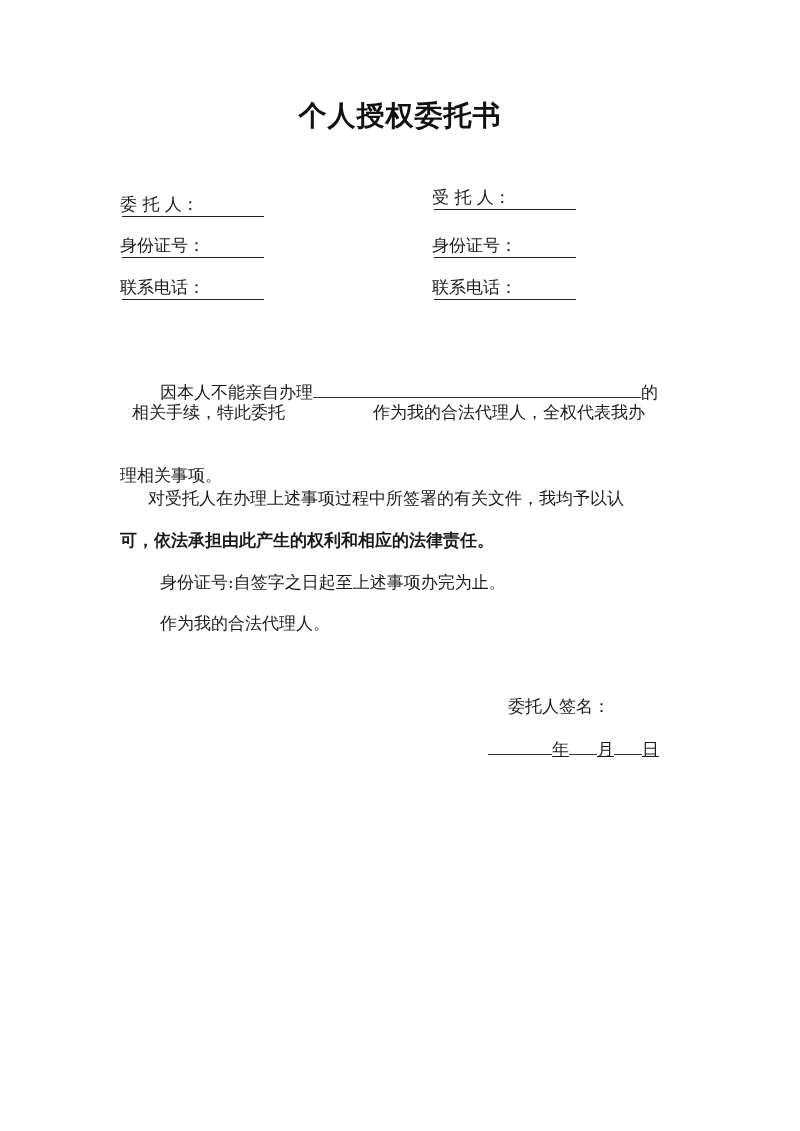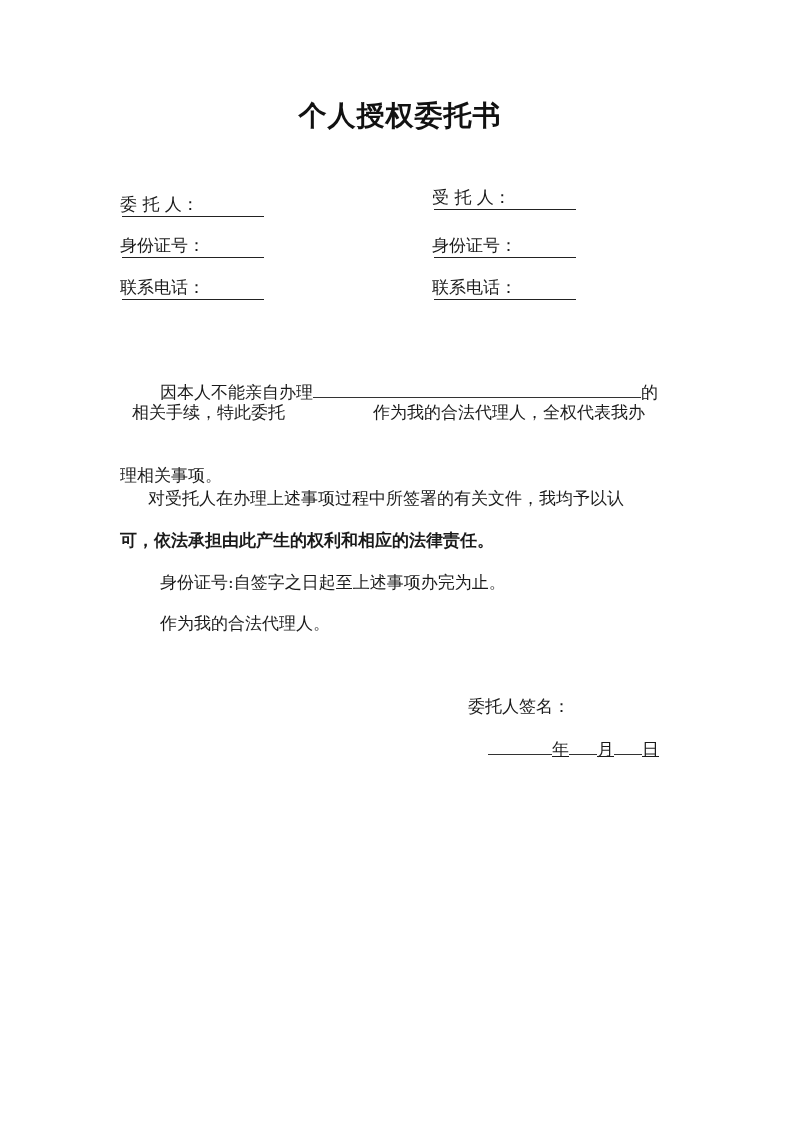--- a/index.html
+++ b/index.html
@@ -65,16 +65,16 @@
 <div class="para" style="left:120px; top:400px;margin-left:12px;">
   <span>相关手续，特此委托</span><span class="blank" style="width:88px;"></span><span>作为我的合法代理人，全权代表我办</span>
 </div>
 <div class="para" style="left:120px; top:443px;margin-top:20px;">理相关事项。</div>
 
 <div class="para" style="left:148px; top:486px;">对受托人在办理上述事项过程中所签署的有关文件，我均予以认</div>
 <div class="para" style="left:120px; top:528px;font-weight:bold;">可，依法承担由此产生的权利和相应的法律责任。</div>
 <div class="para" style="left:160px; top:570px;">身份证号:自签字之日起至上述事项办完为止。</div>
 <div class="para" style="left:160px; top:611px;">作为我的合法代理人。</div>
 
-<div class="para" style="left:468px; top:694px;">委托人签名：</div>
+<div class="para" style="left:508px; top:694px;">委托人签名：</div>
 <div class="para" style="left:488px; top:736px;text-decoration:underline;">
   <span class="ul" style="width:64px;"></span><span>年</span><span class="ul" style="width:28px;"></span><span>月</span><span class="ul" style="width:28px;"></span><span>日</span>
 </div>
 
 </body></html>

